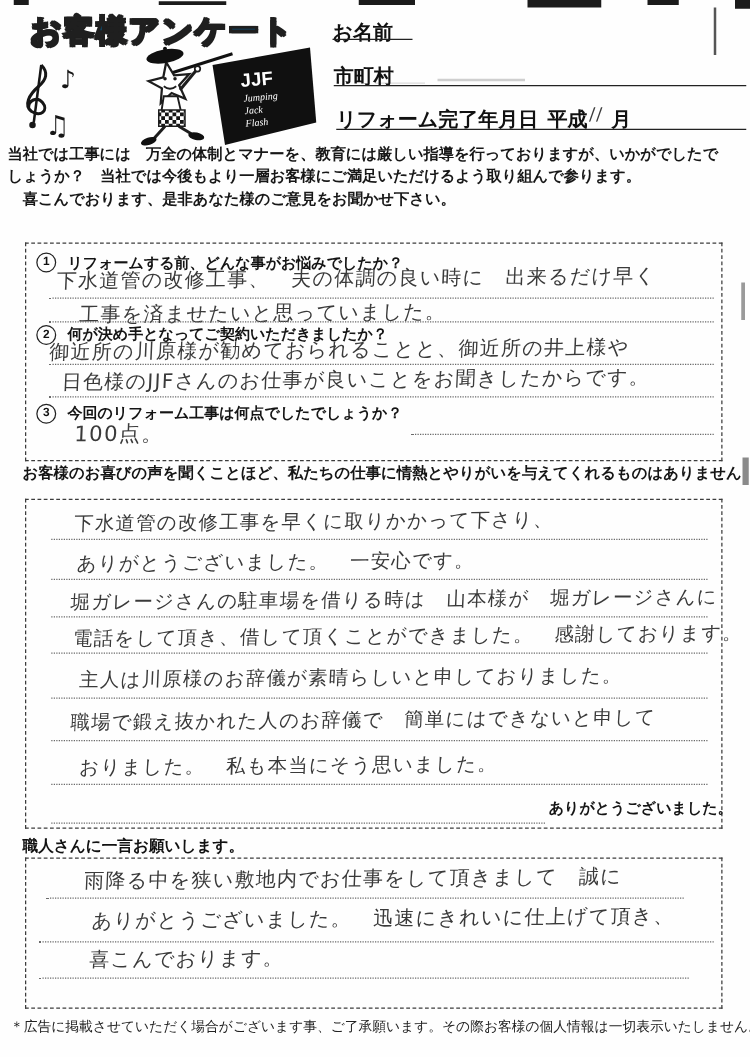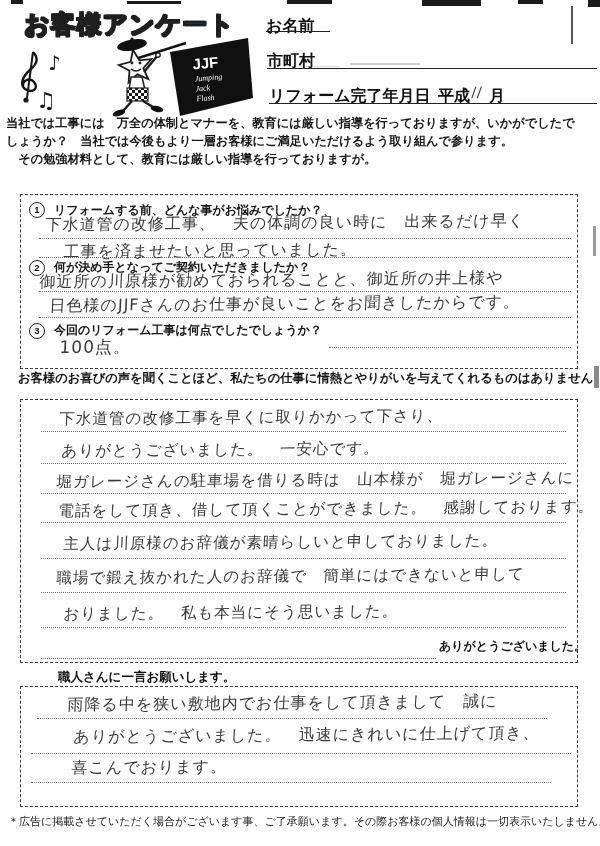--- a/index.html
+++ b/index.html
@@ -114,21 +114,21 @@
 
   <div class="abs fldlabel nowrap" style="left:269px;top:86px;">リフォーム完了年月日</div>
   <div class="abs fldlabel nowrap" style="left:438px;top:86px;">平成</div>
   <div class="hw hw14" style="left:471px;top:84px;">//</div>
   <div class="abs fldlabel nowrap" style="left:489px;top:86px;">月</div>
   <div class="uline" style="left:269px;top:103px;width:328px;"></div>
 
   <div class="abs intro" style="left:6px;top:114px;">
     <div>当社では工事には　万全の体制とマナーを、教育には厳しい指導を行っておりますが、いかがでしたで</div>
     <div>しょうか？　当社では今後もより一層お客様にご満足いただけるよう取り組んで参ります。</div>
-    <div>　その勉強材料として、教育には厳しい指導を行っておりますが。</div>
+    <div>　喜こんでおります、是非あなた様のご意見をお聞かせ下さい。</div>
   </div>
 
   <div class="dashbox" style="left:20px;top:194px;width:556px;height:173px;">
     <div class="qnum" style="left:8px;top:7px;">1</div>
     <div class="qtext" style="left:33px;top:7px;">リフォームする前、どんな事がお悩みでしたか？</div>
     <div class="hw hw16" style="left:24px;top:20px;">下水道管の改修工事、　夫の体調の良い時に　出来るだけ早く</div>
     <div class="dotline" style="left:18px;top:43px;width:532px;"></div>
     <div class="hw hw16" style="left:42px;top:47px;">工事を済ませたいと思っていました。</div>
     <div class="dotline" style="left:18px;top:62px;width:532px;"></div>
 
@@ -159,21 +159,21 @@
     <div class="hw hw15" style="left:42px;top:134px;">主人は川原様のお辞儀が素晴らしいと申しておりました。</div>
     <div class="dotline" style="left:20px;top:158px;width:525px;"></div>
     <div class="hw hw15" style="left:35px;top:168px;">職場で鍛え抜かれた人のお辞儀で　簡単にはできないと申して</div>
     <div class="dotline" style="left:20px;top:192px;width:525px;"></div>
     <div class="hw hw15" style="left:42px;top:204px;">おりました。　私も本当にそう思いました。</div>
     <div class="dotline" style="left:20px;top:227px;width:525px;"></div>
     <div class="abs closing nowrap" style="left:418px;top:238px;">ありがとうございました。</div>
     <div class="dotline" style="left:20px;top:258px;width:395px;"></div>
   </div>
 
-  <div class="abs seclabel nowrap" style="left:18px;top:669px;margin-left:40px;">職人さんに一言お願いします。</div>
+  <div class="abs seclabel nowrap" style="left:18px;top:669px;">職人さんに一言お願いします。</div>
 
   <div class="dashbox" style="left:20px;top:686px;width:556px;height:119px;">
     <div class="hw hw16" style="left:46px;top:8px;">雨降る中を狭い敷地内でお仕事をして頂きまして　誠に</div>
     <div class="dotline" style="left:16px;top:31px;width:510px;"></div>
     <div class="hw hw16" style="left:52px;top:40px;">ありがとうございました。　迅速にきれいに仕上げて頂き、</div>
     <div class="dotline" style="left:10px;top:66px;width:540px;"></div>
     <div class="hw hw16" style="left:50px;top:71px;">喜こんでおります。</div>
     <div class="dotline" style="left:10px;top:95px;width:520px;"></div>
   </div>
 

